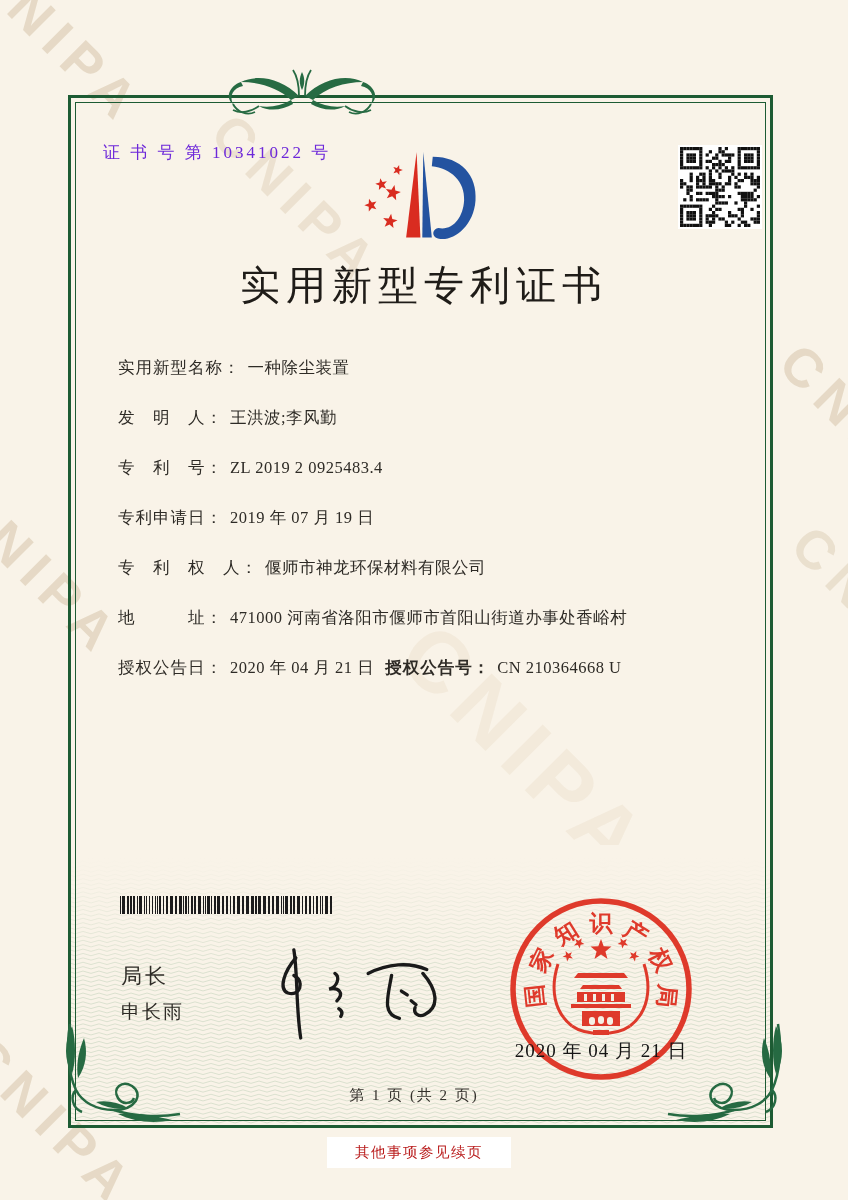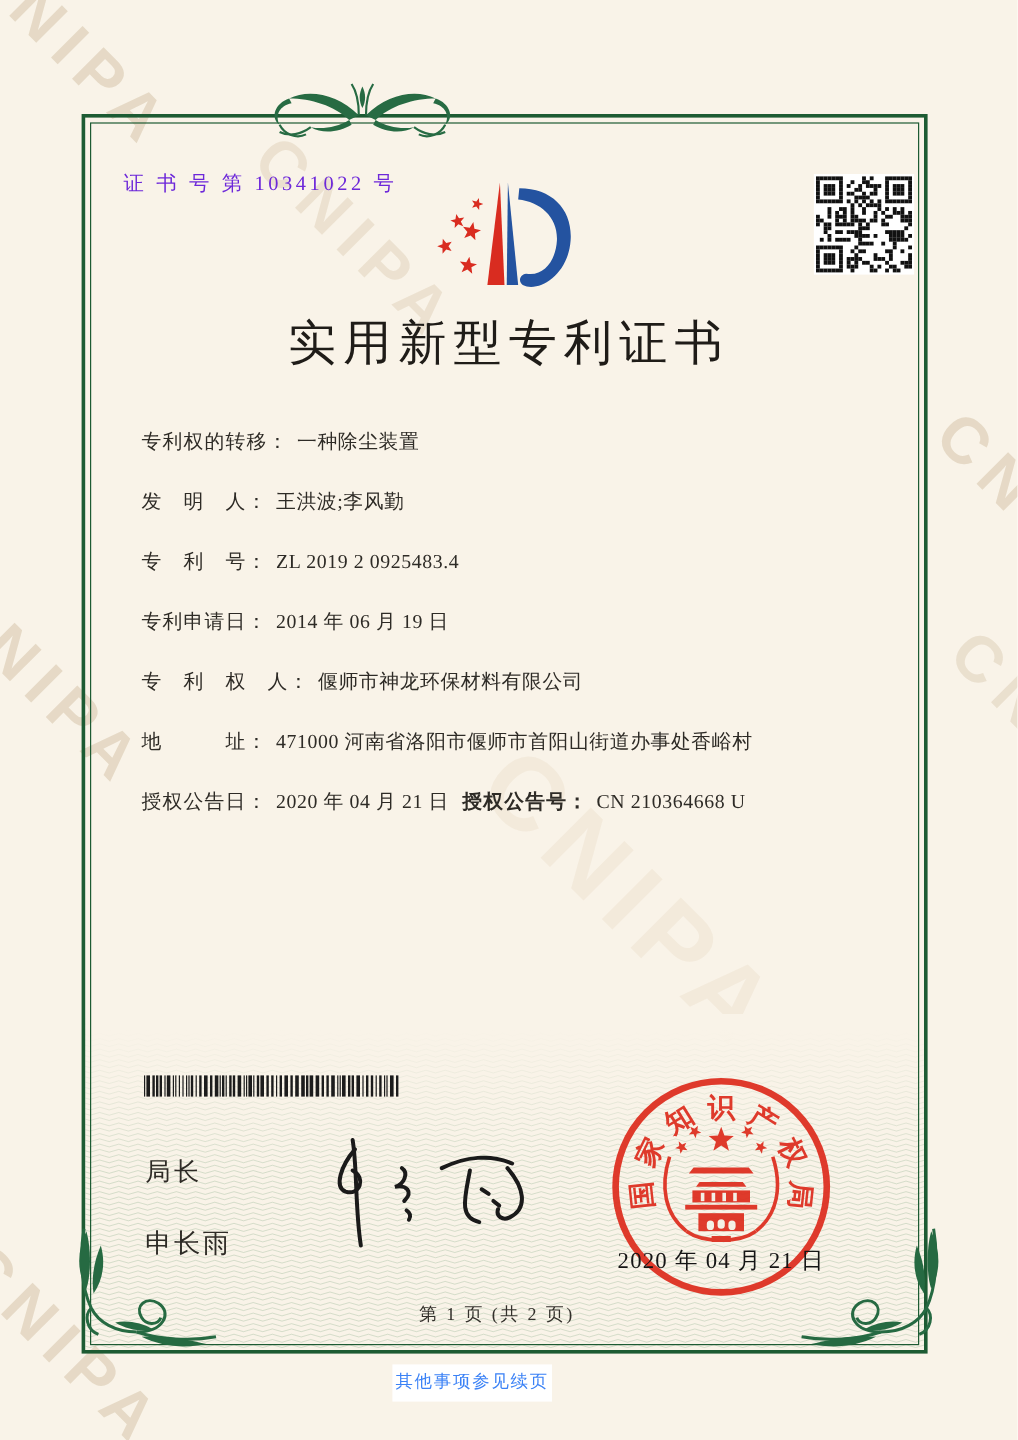--- a/index.html
+++ b/index.html
@@ -60,35 +60,35 @@
   .row .lbl2{margin-left:11px; letter-spacing:1px;font-weight:bold;}
   .body-text{
     position:absolute; left:118px; top:697px; width:628px; z-index:4;
   }
   .body-text p{
     margin:0; text-indent:2em; text-align:justify;
     font-size:16.5px; line-height:31px; letter-spacing:0.4px; color:#33302b;
   }
   #barcode{position:absolute; left:120px; top:896px; z-index:4;}
   .signer-title{position:absolute; left:121px; top:962px; z-index:4; font-size:21px; letter-spacing:3px;}
-  .signer-name{position:absolute; left:121px; top:1021px; z-index:4; font-size:22px; letter-spacing:2px;}
+  .signer-name{position:absolute; left:121px; top:999px; z-index:4; font-size:19px; letter-spacing:2px;}
   #signature{position:absolute; left:245px; top:944px; z-index:4;}
   #seal{position:absolute; left:506px; top:894px; z-index:5; opacity:0.92;}
   .seal-date{
     position:absolute; left:498px; top:1038px; width:206px; z-index:6;
     text-align:center; font-size:19px; letter-spacing:1px; color:#151515;
   }
   .page-info{
     position:absolute; left:0; top:1086px; width:828px; z-index:4;
     text-align:center; font-size:15px; letter-spacing:2px; color:#33302b;
   }
   .note-box{
-    position:absolute; left:327px; top:1137px; width:133px; height:31px; z-index:4;
+    position:absolute; left:327px; top:1137px; width:184px; height:31px; z-index:4;
     background:#ffffff; text-align:center; line-height:31px;
-    font-size:14.5px; letter-spacing:1.5px; color:#3b82f6;
+    font-size:14.5px; letter-spacing:1.5px; color:#b91c1c;
   }
 </style>
 </head>
 <body>
 
 <div id="page" data-name="certificate-page">
 
   <span class="wm w1" data-name="watermark-text">CNIPA</span>
   <span class="wm w2" data-name="watermark-text">CNIPA</span>
   <span class="wm w3" data-name="watermark-text">CNIPA</span>
@@ -515,30 +515,30 @@
       <rect x="46.800000000000004" y="78.80000000000001" width="3.2" height="3.2" fill="#111111"></rect>
       <rect x="50" y="78.80000000000001" width="3.2" height="3.2" fill="#111111"></rect>
       <rect x="59.6" y="78.80000000000001" width="3.2" height="3.2" fill="#111111"></rect>
       <rect x="66" y="78.80000000000001" width="3.2" height="3.2" fill="#111111"></rect>
       <rect x="69.2" y="78.80000000000001" width="3.2" height="3.2" fill="#111111"></rect>
     </svg>
 
   <div class="title" data-name="certificate-title">实用新型专利证书</div>
 
   <div class="row" style="top:357px" data-name="field-row-name">
-    <span class="lbl" data-name="field-label">专利权的转移：</span><span class="val" data-name="field-value">一种除尘装置</span>
+    <span class="lbl" data-name="field-label">实用新型名称：</span><span class="val" data-name="field-value">一种除尘装置</span>
   </div>
   <div class="row" style="top:407px" data-name="field-row-inventor">
     <span class="lbl" data-name="field-label">发　明　人：</span><span class="val" data-name="field-value">王洪波;李风勤</span>
   </div>
   <div class="row" style="top:457px" data-name="field-row-patent-no">
     <span class="lbl" data-name="field-label">专　利　号：</span><span class="val" data-name="field-value">ZL 2019 2 0925483.4</span>
   </div>
   <div class="row" style="top:507px" data-name="field-row-filing-date">
-    <span class="lbl" data-name="field-label">专利申请日：</span><span class="val" data-name="field-value">2014 年 06 月 19 日</span>
+    <span class="lbl" data-name="field-label">专利申请日：</span><span class="val" data-name="field-value">2019 年 07 月 19 日</span>
   </div>
   <div class="row" style="top:557px" data-name="field-row-patentee">
     <span class="lbl" data-name="field-label">专　利　权　人：</span><span class="val" data-name="field-value">偃师市神龙环保材料有限公司</span>
   </div>
   <div class="row" style="top:607px" data-name="field-row-address">
     <span class="lbl" data-name="field-label">地　　　址：</span><span class="val" data-name="field-value">471000 河南省洛阳市偃师市首阳山街道办事处香峪村</span>
   </div>
   <div class="row" style="top:657px" data-name="field-row-grant">
     <span class="lbl" data-name="field-label">授权公告日：</span><span class="val" data-name="field-value">2020 年 04 月 21 日</span><span class="lbl2" data-name="field-label">授权公告号：</span><span class="val" data-name="field-value">CN 210364668 U</span>
   </div>

